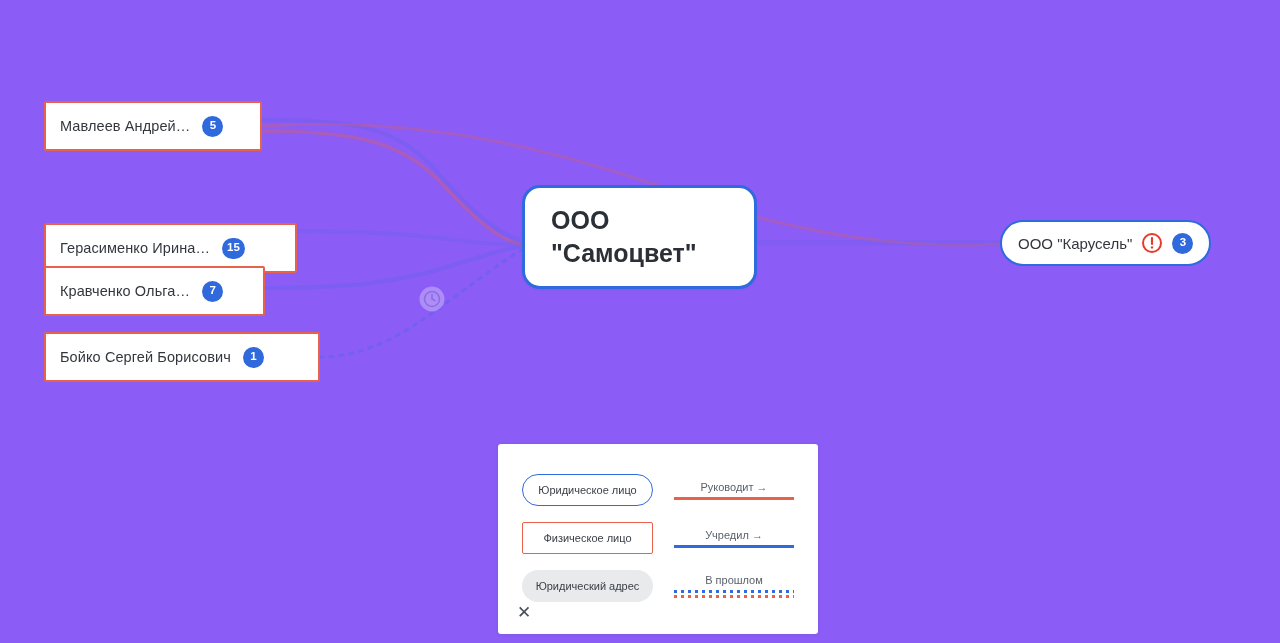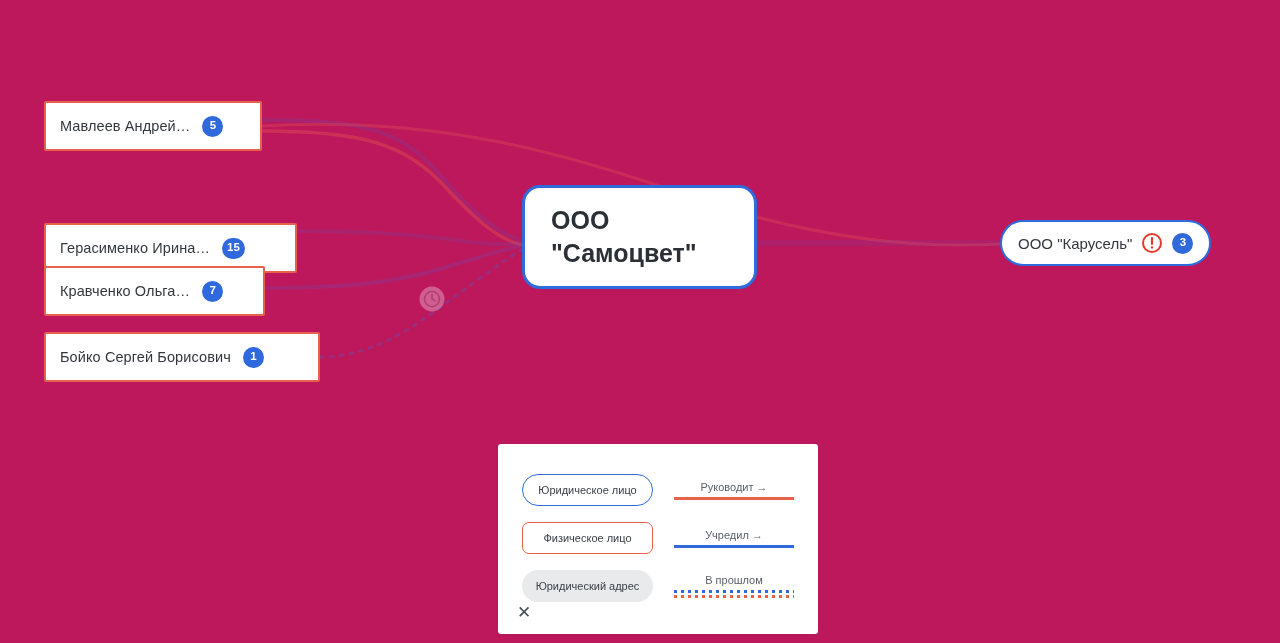--- a/index.html
+++ b/index.html
@@ -7,21 +7,21 @@
     width: 1280px;
     height: 643px;
     overflow: hidden;
     background: #f7f7f8;
     font-family: "Liberation Sans", "DejaVu Sans", sans-serif;
   }
   #graph-canvas {
     position: relative;
     width: 1280px;
     height: 643px;
-    background: #be185d;
+    background: #8b5cf6;
   }
   #edge-layer {
     position: absolute;
     left: 0; top: 0;
     width: 1280px;
     height: 643px;
     pointer-events: none;
   }
 
   
@@ -113,21 +113,21 @@
     display: flex;
     align-items: center;
     justify-content: center;
     width: 131px;
     height: 32px;
     font-size: 11px;
     color: #3b4049;
     white-space: nowrap;
   }
   .chip-legal   { border: 1.6px solid #2f6bdd; border-radius: 17px; background:#fff; }
-  .chip-person  { border: 1.6px solid #e8614a; border-radius: 7px;  background:#fff; }
+  .chip-person  { border: 1.6px solid #e8614a; border-radius: 2px;  background:#fff; }
   .chip-address { background: #e9eaec; border-radius: 17px; color:#3b4049; }
 
   .legend-line-cell {
     width: 120px;
     display: flex;
     flex-direction: column;
     align-items: center;
     gap: 4px;
   }
   .legend-line-label {

